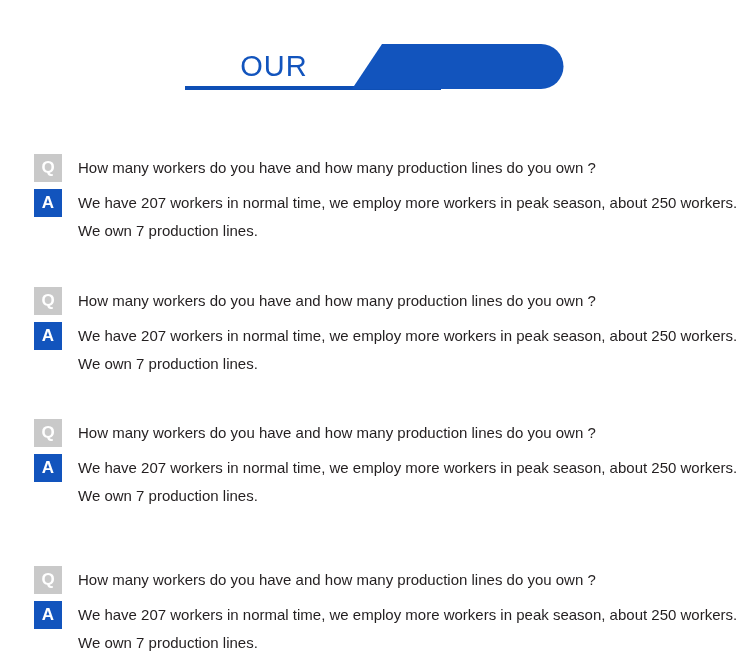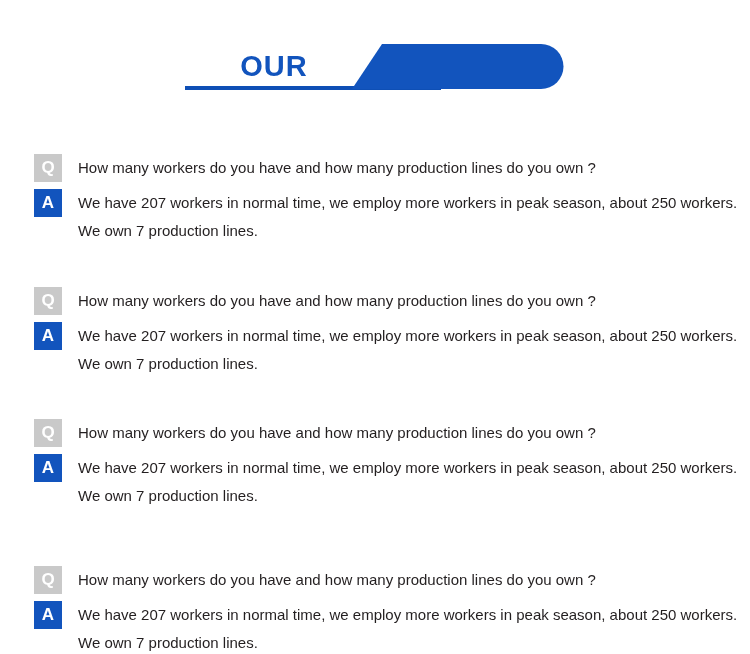--- a/index.html
+++ b/index.html
@@ -23,21 +23,21 @@
     width: 750px;
     height: 110px;
   }
   .header-our {
     position: absolute;
     left: 185px;
     top: 48px;
     width: 178px;
     text-align: center;
     font-size: 29px;
-    font-weight: bold;
+    font-weight: normal;
     letter-spacing: 1px;
     color: #1254BD;
     line-height: 36px;
   }
   .header-underline {
     position: absolute;
     left: 185px;
     top: 86px;
     width: 256px;
     height: 4px;

